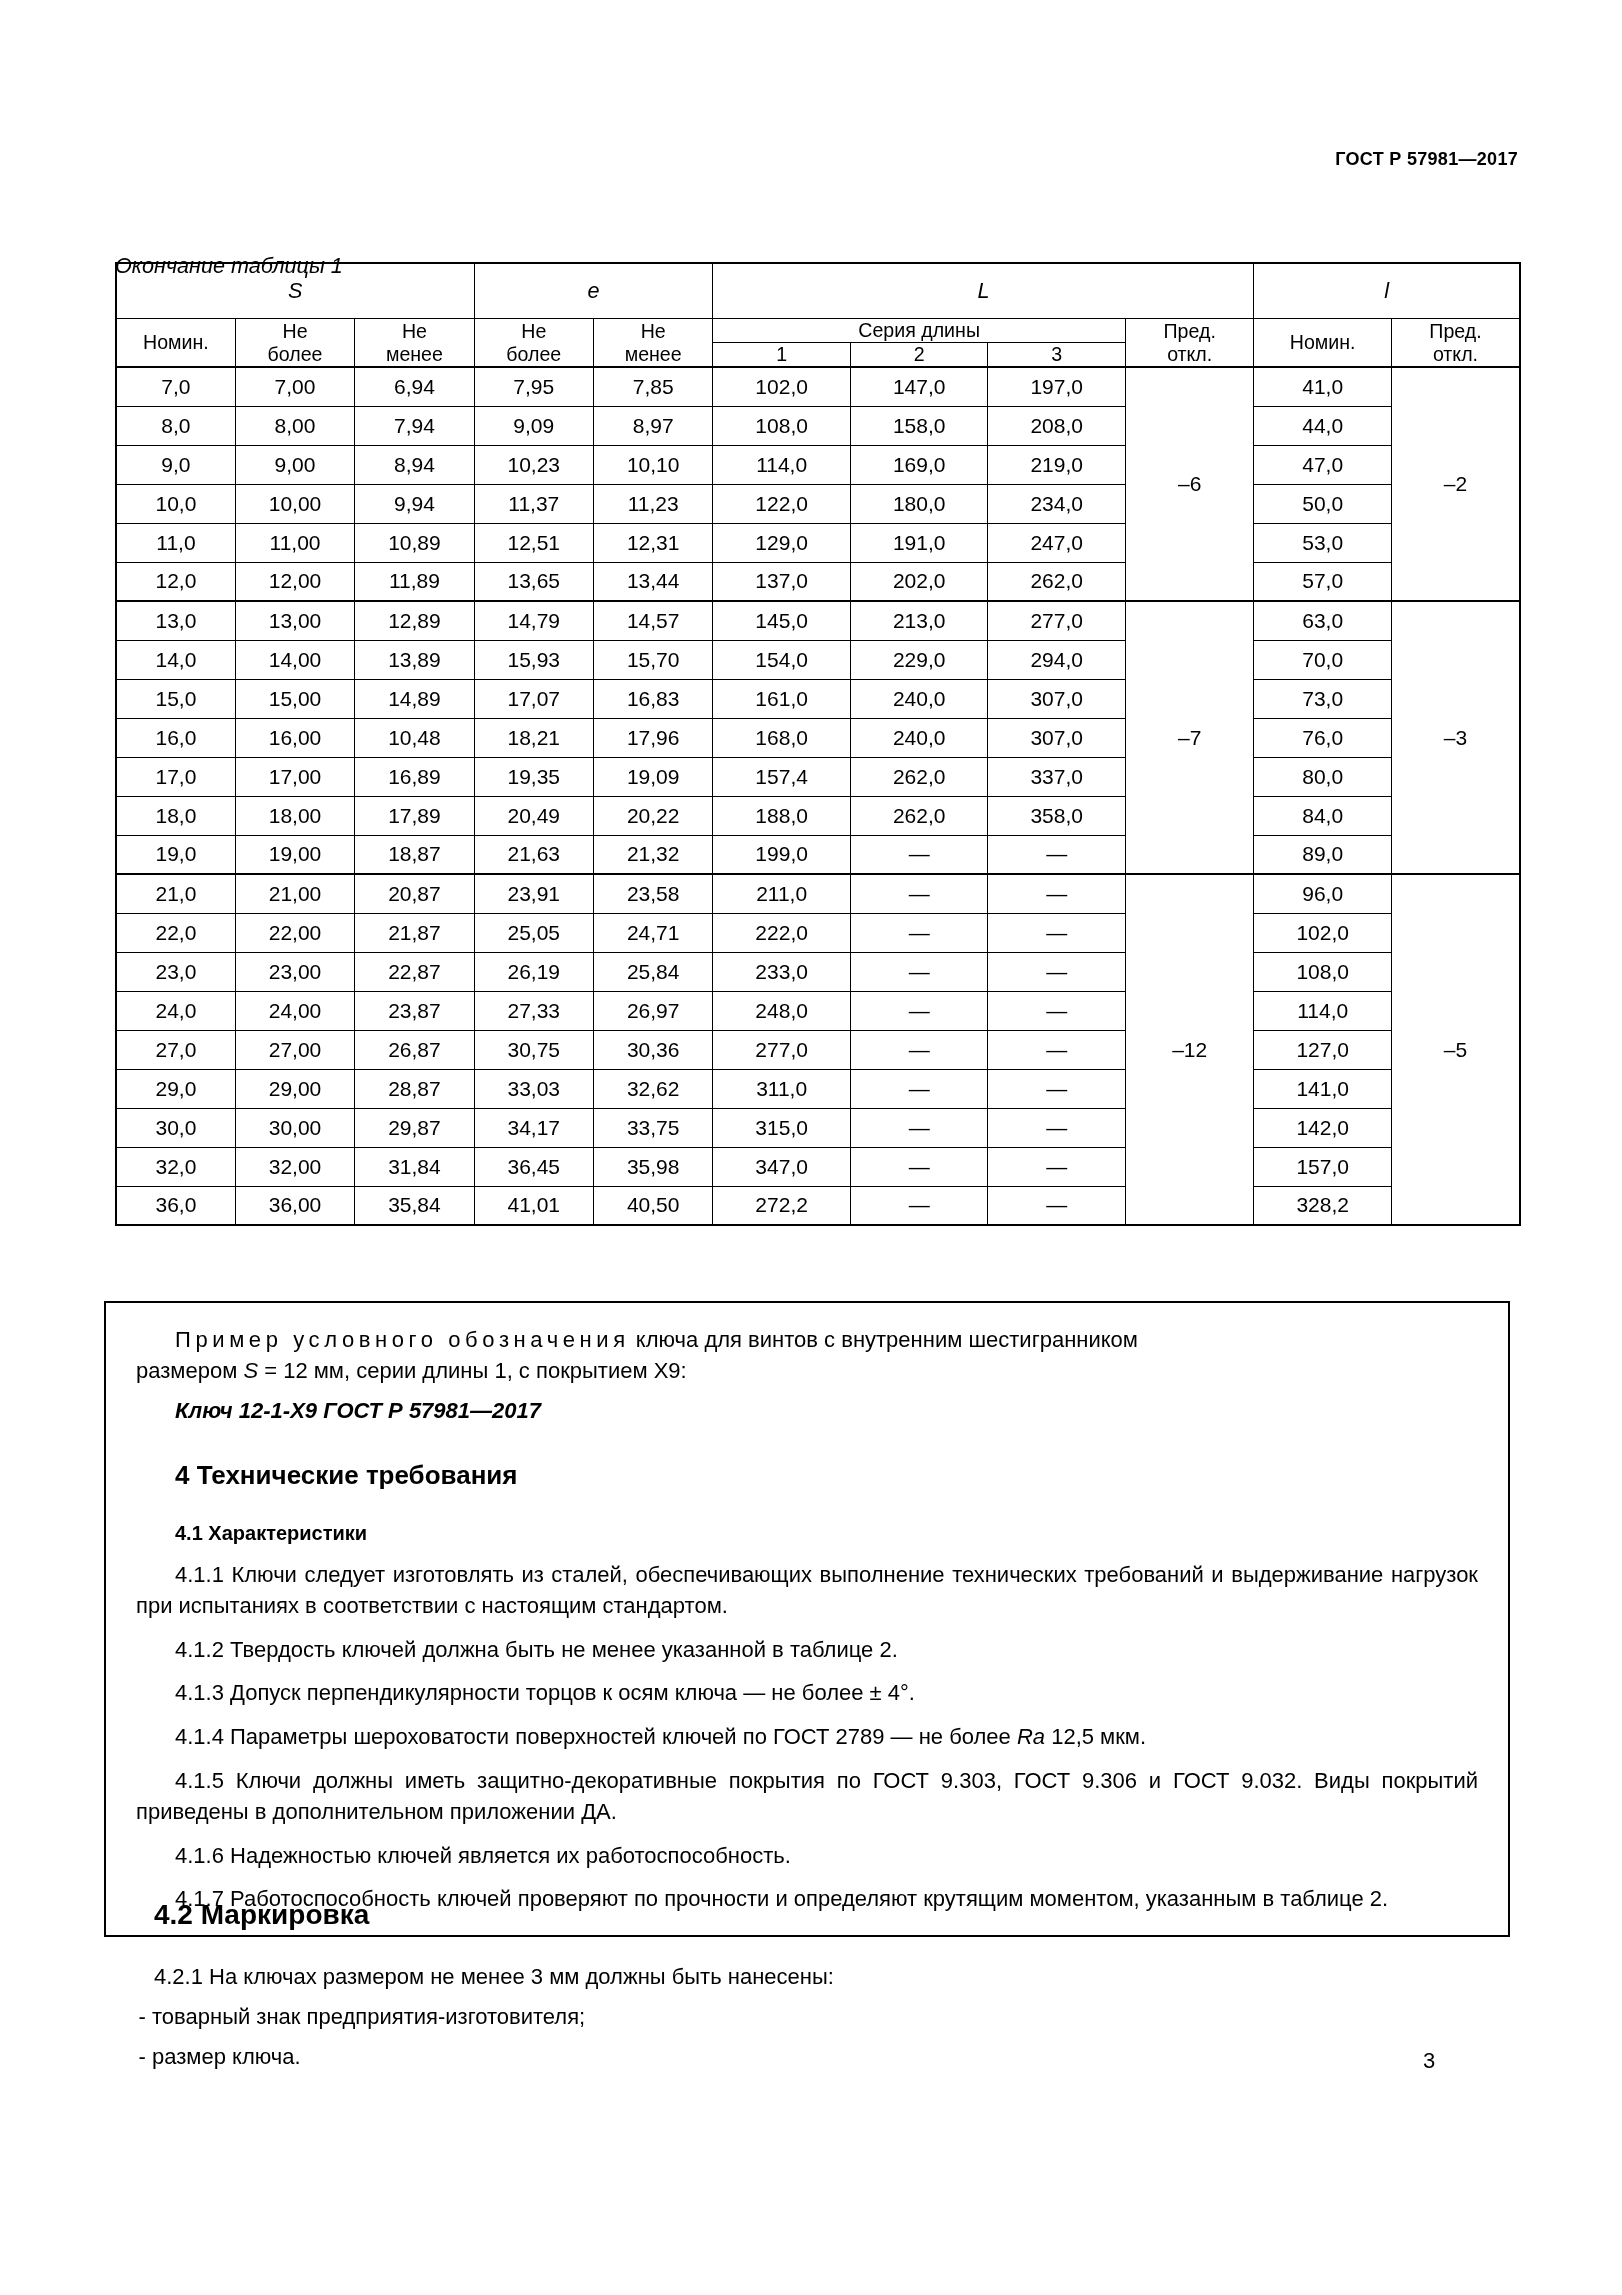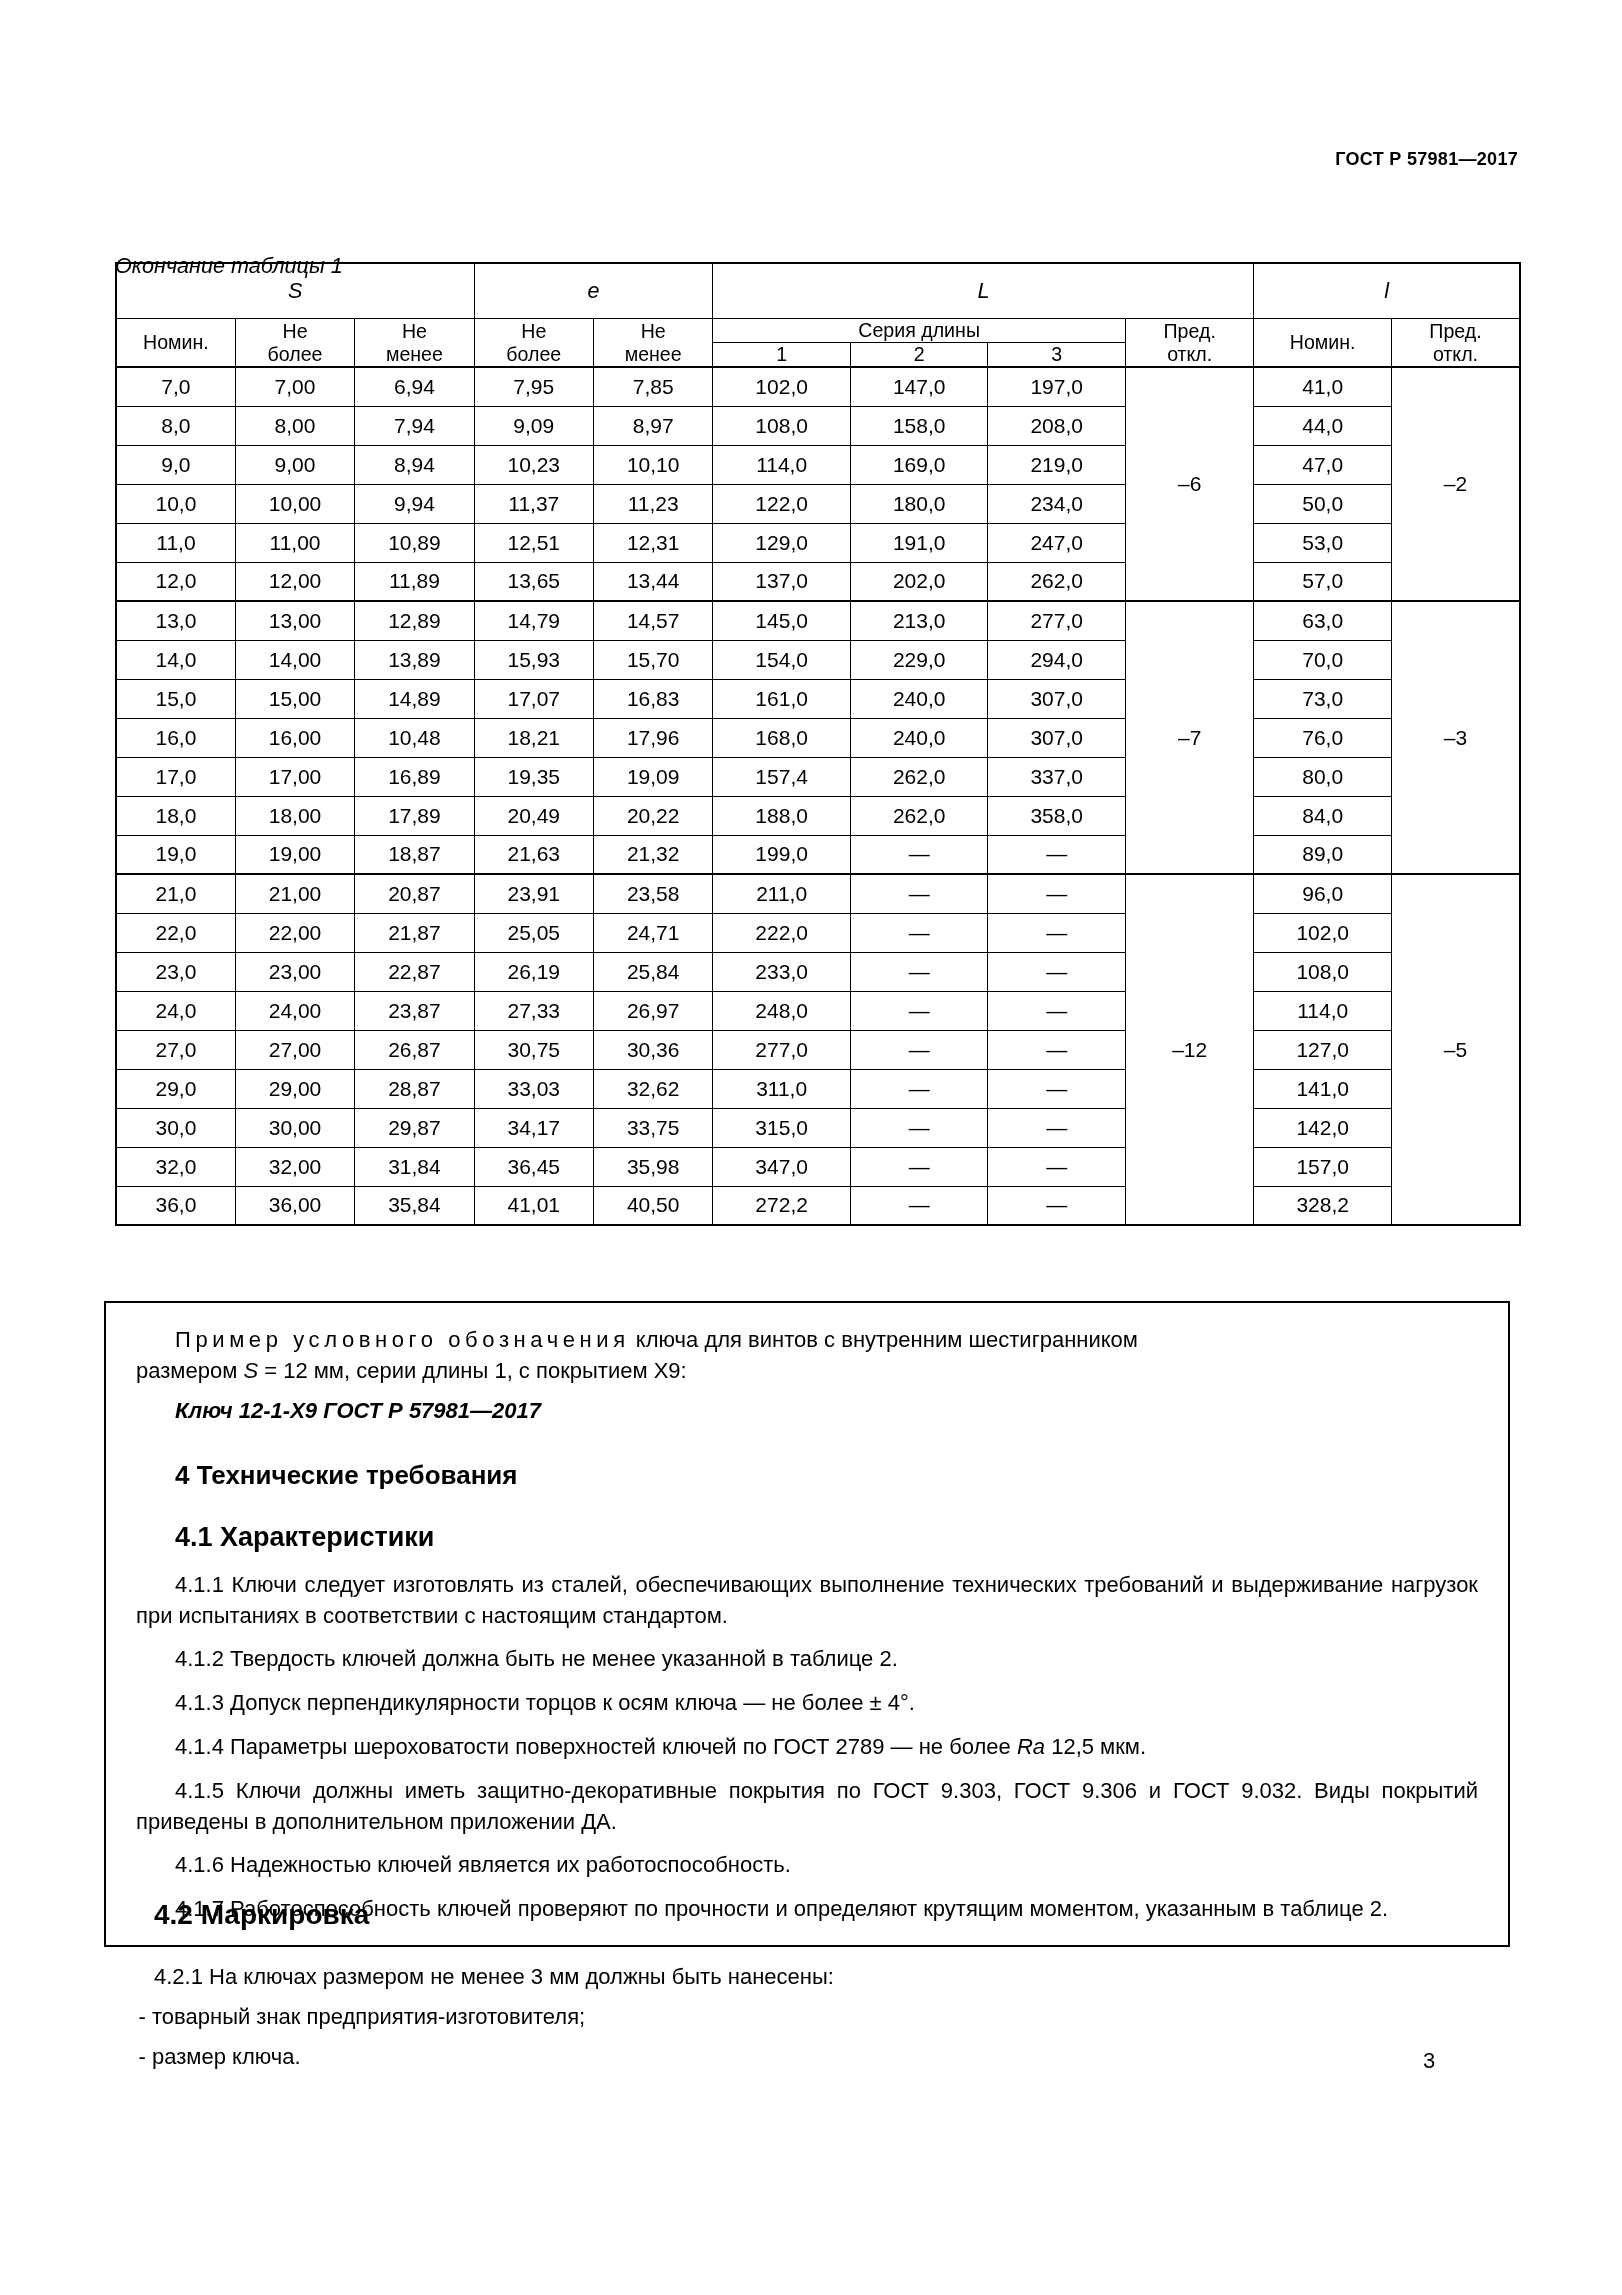--- a/index.html
+++ b/index.html
@@ -113,21 +113,21 @@
     font-style: italic;
     font-weight: bold;
   }
   .h-sec {
     font-size: 26px;
     font-weight: bold;
     margin-top: 30px !important;
     margin-left: 39px !important;
   }
   .h-sub {
-    font-size: 27px;
+    font-size: 20px;
     font-weight: bold;
     margin-top: 26px !important;
     margin-left: 39px !important;
   }
   .para {
     margin-top: 13px !important;
     text-indent: 39px;
     text-align: justify;
   }
   .para-just {

